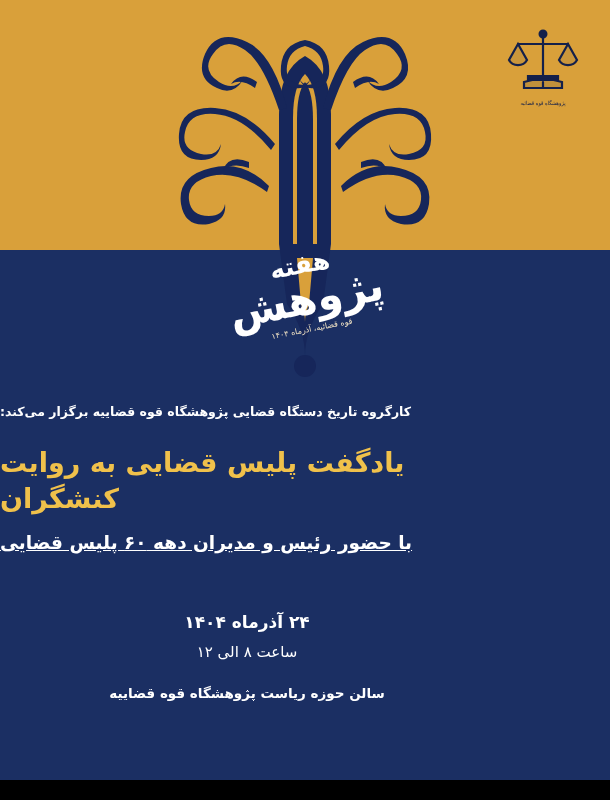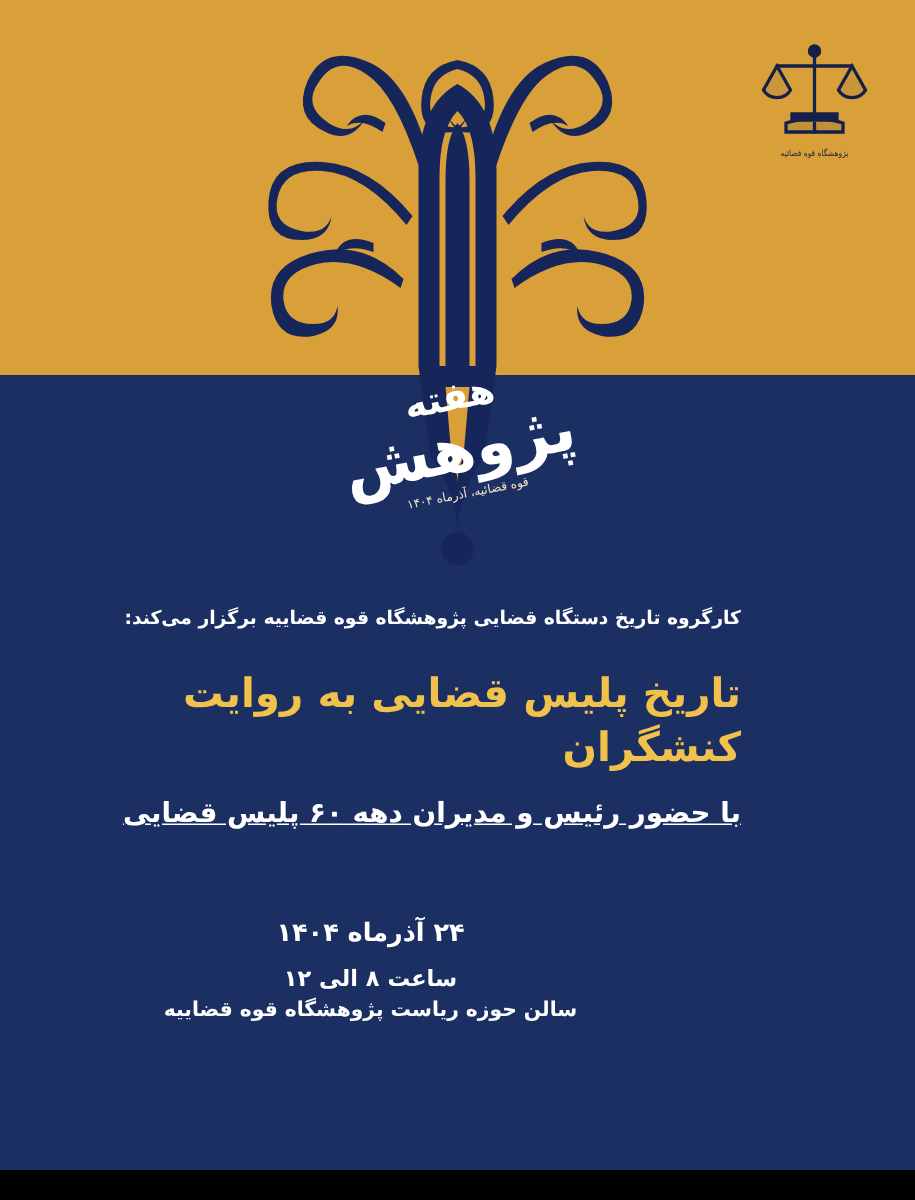--- a/index.html
+++ b/index.html
@@ -101,21 +101,21 @@
     color: #f0e2c4;
     letter-spacing: .3px;
   }
 
   
   .text-block {
     position: absolute;
     top: 404px;
     left: 0;
     width: 494px;
-    text-align: right;
+    text-align: left;
     color: #ffffff;
   }
   .organizer {
     font-size: 12.5px;
     font-weight: bold;
     color: #ffffff;
     margin-bottom: 26px;
     letter-spacing: 0;
   }
   .main-title {
@@ -142,22 +142,22 @@
     text-align: center;
     color: #ffffff;
   }
   .details .date {
     font-size: 17px;
     font-weight: bold;
     margin-bottom: 11px;
   }
   .details .time {
     font-size: 15px;
-    font-weight: bold;
-    margin-bottom: 4px;
+    font-weight: normal;
+    margin-bottom: 24px;
   }
   .details .venue {
     font-size: 13.5px;
     font-weight: bold;
   }
 
   
   .bottom-strip {
     position: absolute;
     left: 0;
@@ -225,21 +225,21 @@
   </div>
 
   <div class="lockup">
     <div class="line-1">هفته</div>
     <div class="line-2">پژوهش</div>
     <div class="line-3">قوه قضائیه، آذرماه ۱۴۰۴</div>
   </div>
 
   <div class="text-block">
     <div class="organizer">کارگروه تاریخ دستگاه قضایی  پژوهشگاه قوه قضاییه برگزار می‌کند:</div>
-    <div class="main-title">تاریخ پلیس قضایی به روایت کنشگران</div>
+    <div class="main-title">یادگفت پلیس قضایی به روایت کنشگران</div>
     <div class="sub-title">با حضور رئیس و مدیران دهه ۶۰ پلیس قضایی</div>
   </div>
 
   <div class="details">
     <div class="date">۲۴ آذرماه ۱۴۰۴</div>
     <div class="time">ساعت ۸ الی ۱۲</div>
     <div class="venue">سالن حوزه ریاست پژوهشگاه قوه قضاییه</div>
   </div>
 
   <div class="bottom-strip"></div>

